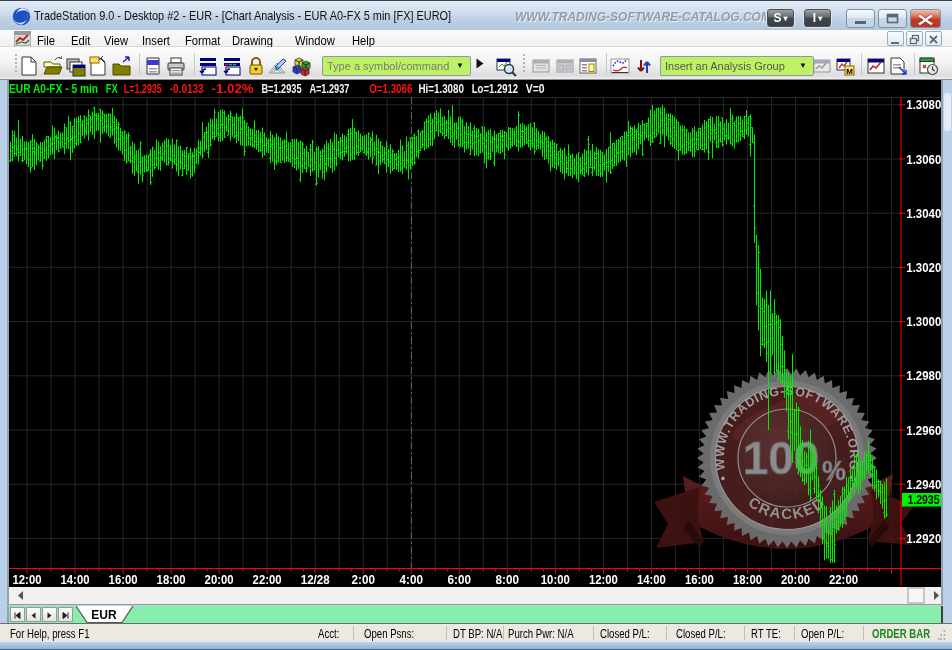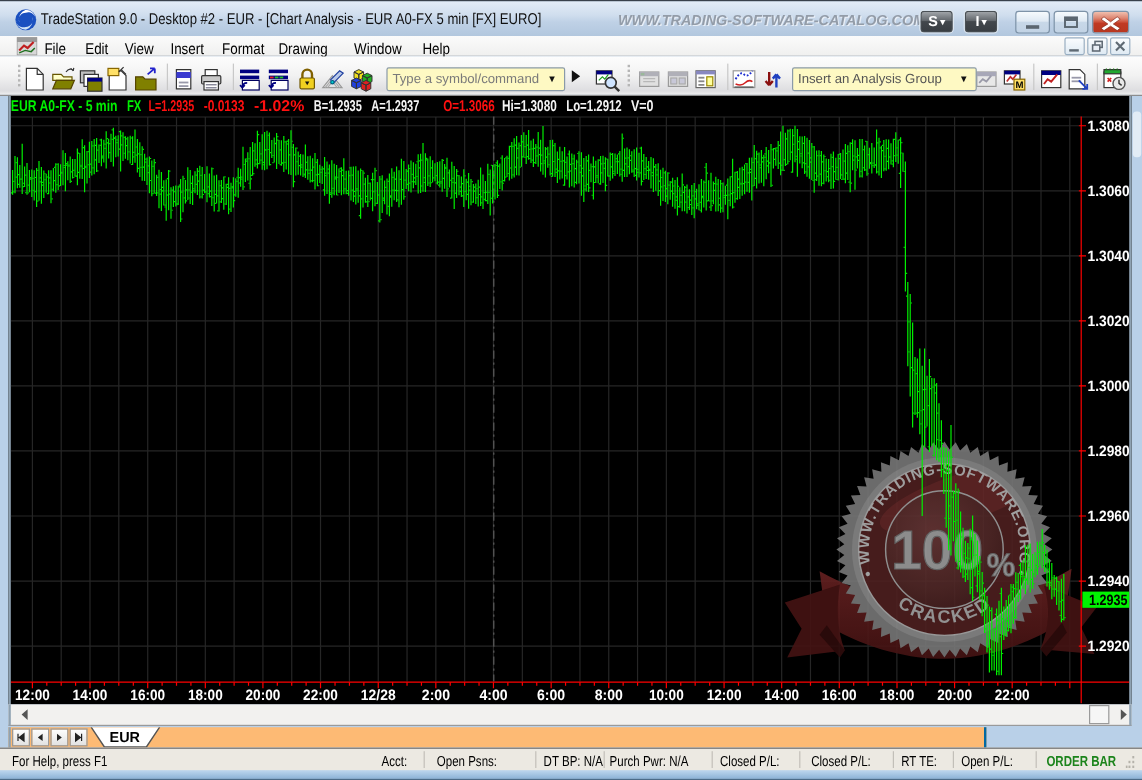--- a/index.html
+++ b/index.html
@@ -11,27 +11,27 @@
 .sibtn{top:8px;width:29px;height:20px;border-radius:4px;border:1px solid #dde6ef;background:linear-gradient(#a8acb0 0%,#63686d 45%,#42474c 50%,#383d42 100%);color:#fff;font-size:12px;font-weight:bold;display:flex;align-items:center;justify-content:center;gap:2px;box-shadow:0 0 0 1px #4a5055 inset;white-space:nowrap}
 .winbtn{top:9px;height:19px;border:1px solid #7e93a8;border-radius:3px}
 .wb-face{background:linear-gradient(#f6fafd 0%,#dfe9f3 45%,#c8d8e8 50%,#c2d3e5 100%)}
 #btn-close{background:linear-gradient(#f0bfae 0%,#dd8672 30%,#cc4f38 50%,#c03a24 55%,#b83720 100%)}
 
 #menubar{left:0;top:30px;width:952px;height:17px;background:linear-gradient(#fbfbfb,#f0f0ef);border-bottom:1px solid #d8d8d6}
 .mi{position:absolute;top:32.5px;font-size:13px;color:#000;transform:scaleX(.86);transform-origin:0 0;white-space:nowrap}
 .mdibtn{position:absolute;top:31px;width:17px;height:15px;border:1px solid #98aec2;border-radius:2px;background:linear-gradient(#fafcfe,#dfeaf3)}
 
 #toolbar{left:0;top:47px;width:952px;height:33px;background:linear-gradient(#fdfdfd 0%,#f2f2f2 50%,#dddde0 90%,#f0f0f0 100%);border-bottom:1px solid #8d8d8d}
-.combo{position:absolute;top:56px;height:20px;background:#fef9c3;border:1px solid #8a9aa8;border-radius:2px;font-size:11px;color:#7a7a7a;line-height:18px;padding-left:4px;white-space:nowrap;overflow:hidden}
+.combo{position:absolute;top:56px;height:20px;background:#bef264;border:1px solid #8a9aa8;border-radius:2px;font-size:11px;color:#7a7a7a;line-height:18px;padding-left:4px;white-space:nowrap;overflow:hidden}
 .combo .arr{position:absolute;right:6px;top:0;color:#111;font-size:8px;line-height:18px;background:none;border:none}
 
 #chart{left:7px;top:80px;width:936px;height:507px;background:#000;border-left:2px solid #8fa2b2;border-right:2px solid #8fa2b2}
 
 #hscroll{left:7px;top:587px;width:936px;height:18px;background:#f2f1ef;border-left:2px solid #8fa2b2;border-right:2px solid #8fa2b2;border-bottom:1px solid #9a9a9a}
-#tabrow{left:7px;top:606px;width:815px;height:17px;background:#fdba74;border-left:2px solid #8fa2b2;border-right:2px solid #0369a1}
+#tabrow{left:7px;top:606px;width:936px;height:17px;background:#86efac;border-left:2px solid #8fa2b2;border-right:2px solid #404040}
 .navbtn{position:absolute;top:1px;width:15px;height:15px;background:linear-gradient(#fdfdfd,#e2e2e2);border:1px solid #9a9a9a;text-align:center}
 #statusbar{left:0;top:623px;width:952px;height:19px;background:#ece9e2;border-top:1px solid #6e6e6e;font-size:11px;color:#000}
 .sbitem{position:absolute;top:3px;font-size:12px;transform:scaleX(.8);transform-origin:0 50%;white-space:nowrap}
 .sbdiv{position:absolute;top:2px;width:1px;height:14px;background:#c2bfb8}
 #botframe{left:0;top:642px;width:952px;height:8px;background:linear-gradient(#bdd6ee,#8cb2d6);border-bottom:1px solid #4c6b88}
 .axt{font-family:"Liberation Sans",sans-serif;font-size:12.5px;font-weight:bold;fill:#fff}
 .st{font-family:"Liberation Sans",sans-serif;font-size:13px;font-weight:bold}
 </style></head>
 <body>
 

